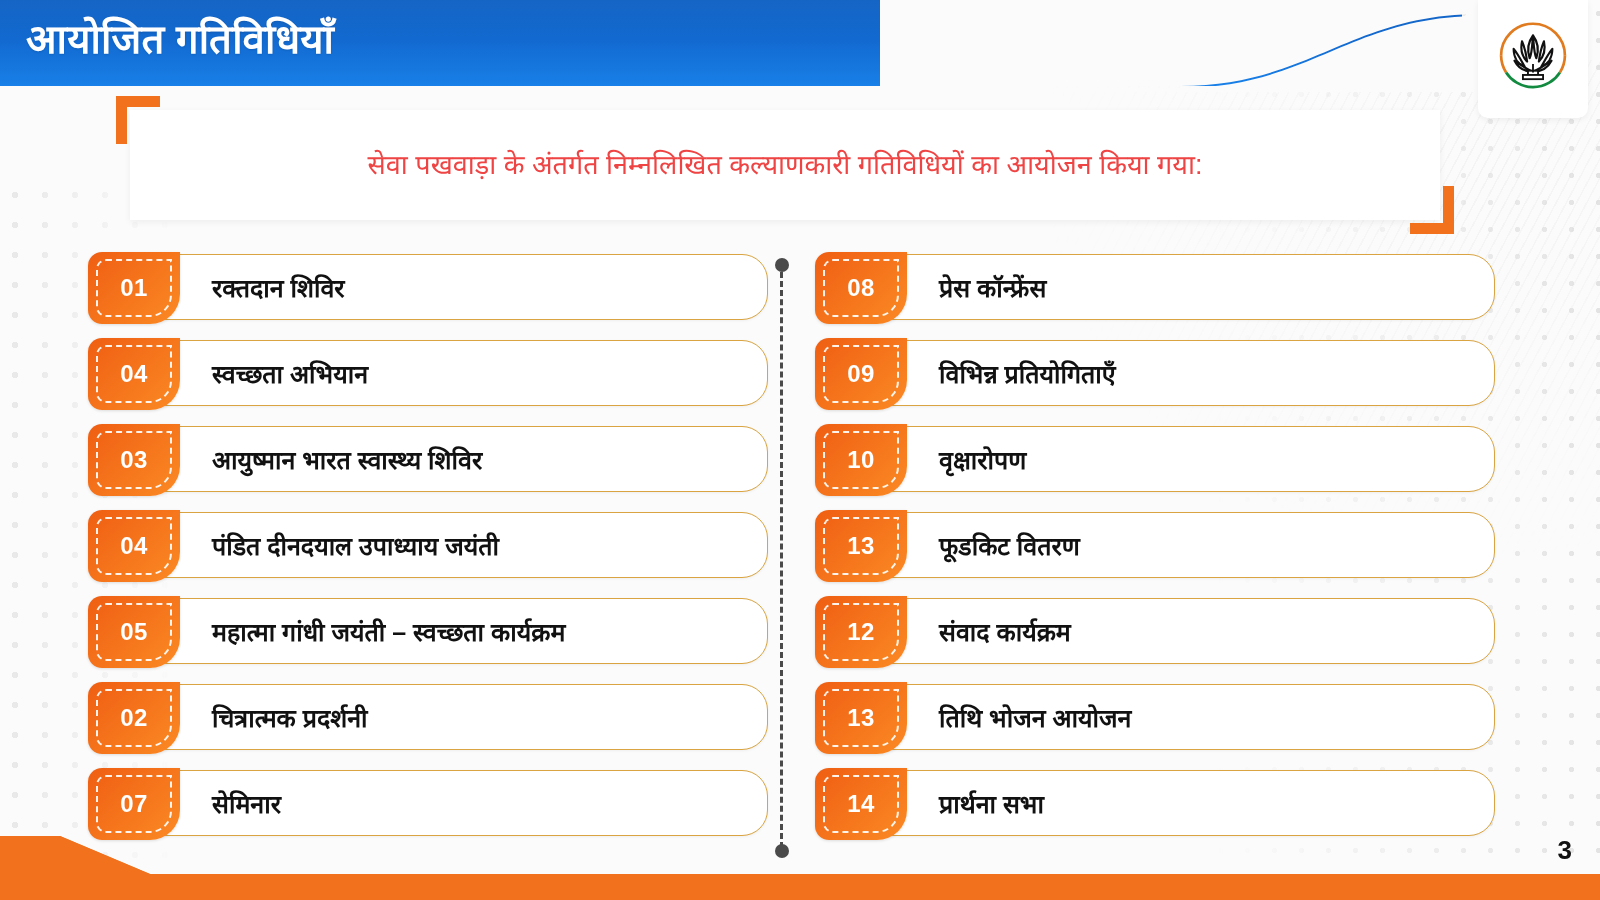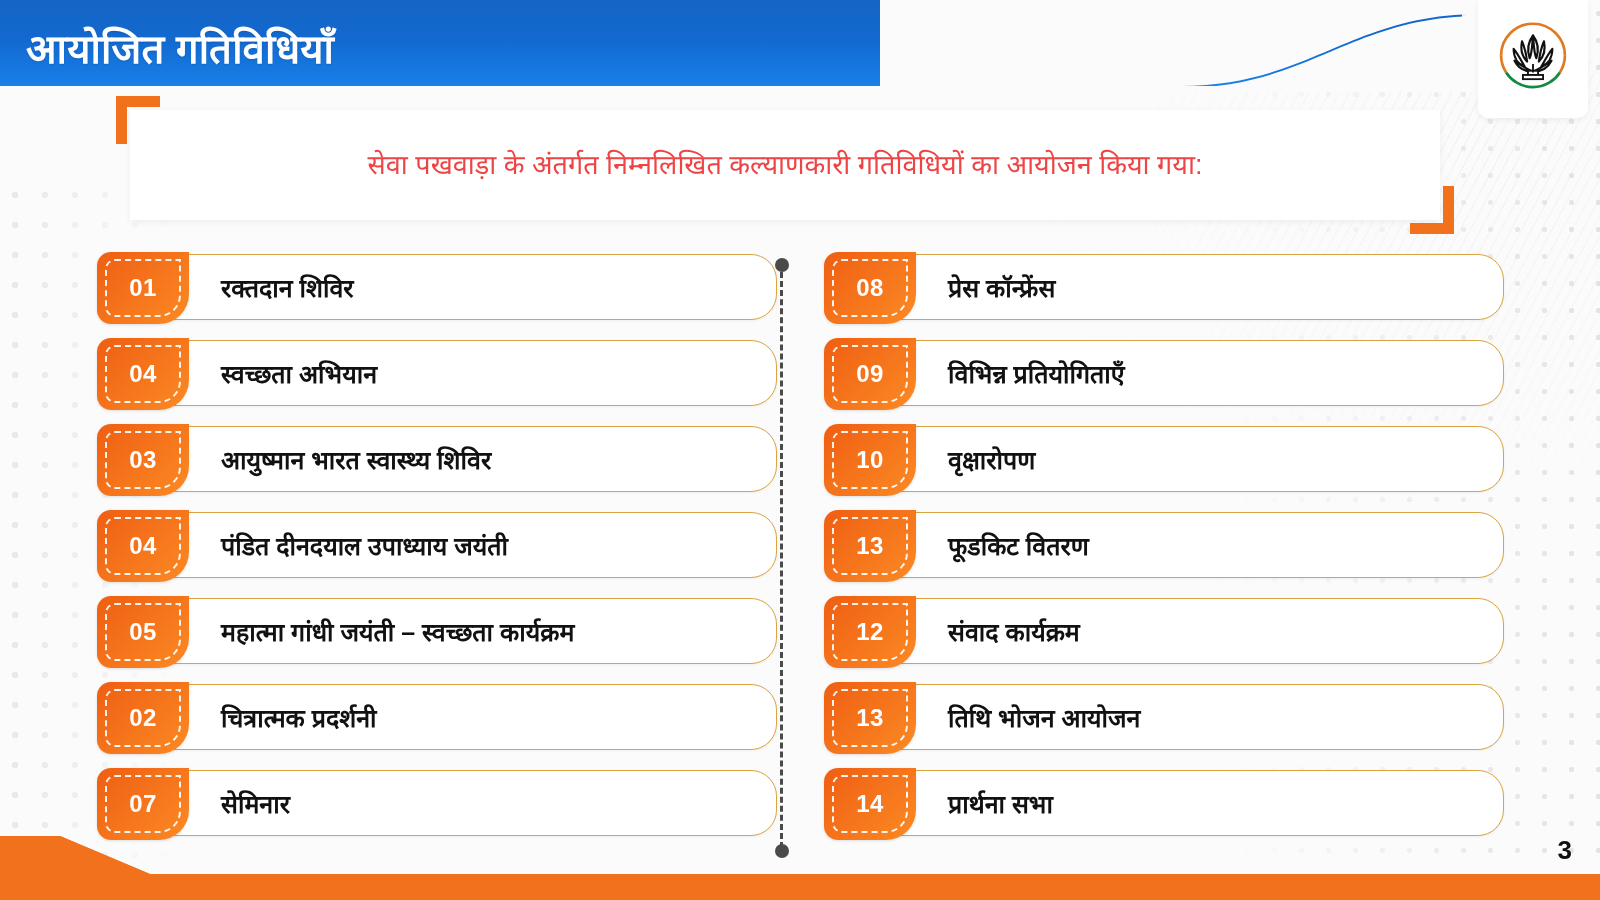--- a/index.html
+++ b/index.html
@@ -45,21 +45,21 @@
   .banner{
     position:absolute; top:0; left:0; width:1462px; height:86px;
     background:linear-gradient(180deg,#1565c5 0%,#1269cf 45%,#1880e8 100%);
     z-index:3;
   }
   .banner-wave{
     position:absolute; top:0; left:880px; width:600px; height:92px; z-index:4;
     pointer-events:none;
   }
   .page-title{
-    position:absolute; top:20px; left:26px; z-index:6;
+    position:absolute; top:10px; left:26px; z-index:6;
     color:#ffffff; font-size:40px; font-weight:700; letter-spacing:.3px;
     text-shadow:0 1px 2px rgba(0,0,0,.12);
     white-space:nowrap;
   }
 
   
   .logo-card{
     position:absolute; top:0; right:12px; width:110px; height:118px;
     background:#ffffff; border-radius:0 0 10px 10px; z-index:7;
     display:flex; align-items:center; justify-content:center;
@@ -79,21 +79,21 @@
     display:flex; align-items:center; justify-content:center;
     padding:0 80px;
     font-size:27px; color:#ef4444; font-weight:400; text-align:center;
     line-height:1.35;
   }
   .corner{ position:absolute; width:44px; height:48px; }
   .corner.tl{ top:-14px; left:-14px; border-left:11px solid #f2711c; border-top:11px solid #f2711c; }
   .corner.br{ bottom:-14px; right:-14px; border-right:11px solid #f2711c; border-bottom:11px solid #f2711c; }
 
   
-  .cols{ position:absolute; top:252px; left:12px; width:1320px; height:610px; z-index:5; }
+  .cols{ position:absolute; top:252px; left:3px; width:1320px; height:610px; z-index:5; }
   .col{ position:absolute; top:0; width:680px; }
   .col-left{ left:85px; }
   .col-right{ left:812px; }
 
   .row{
     position:relative; height:72px; margin-bottom:14px;
   }
   .row-card{
     position:absolute; left:46px; right:0; top:2px; height:66px;
     background:#ffffff; border:1.6px solid #d9a441;

